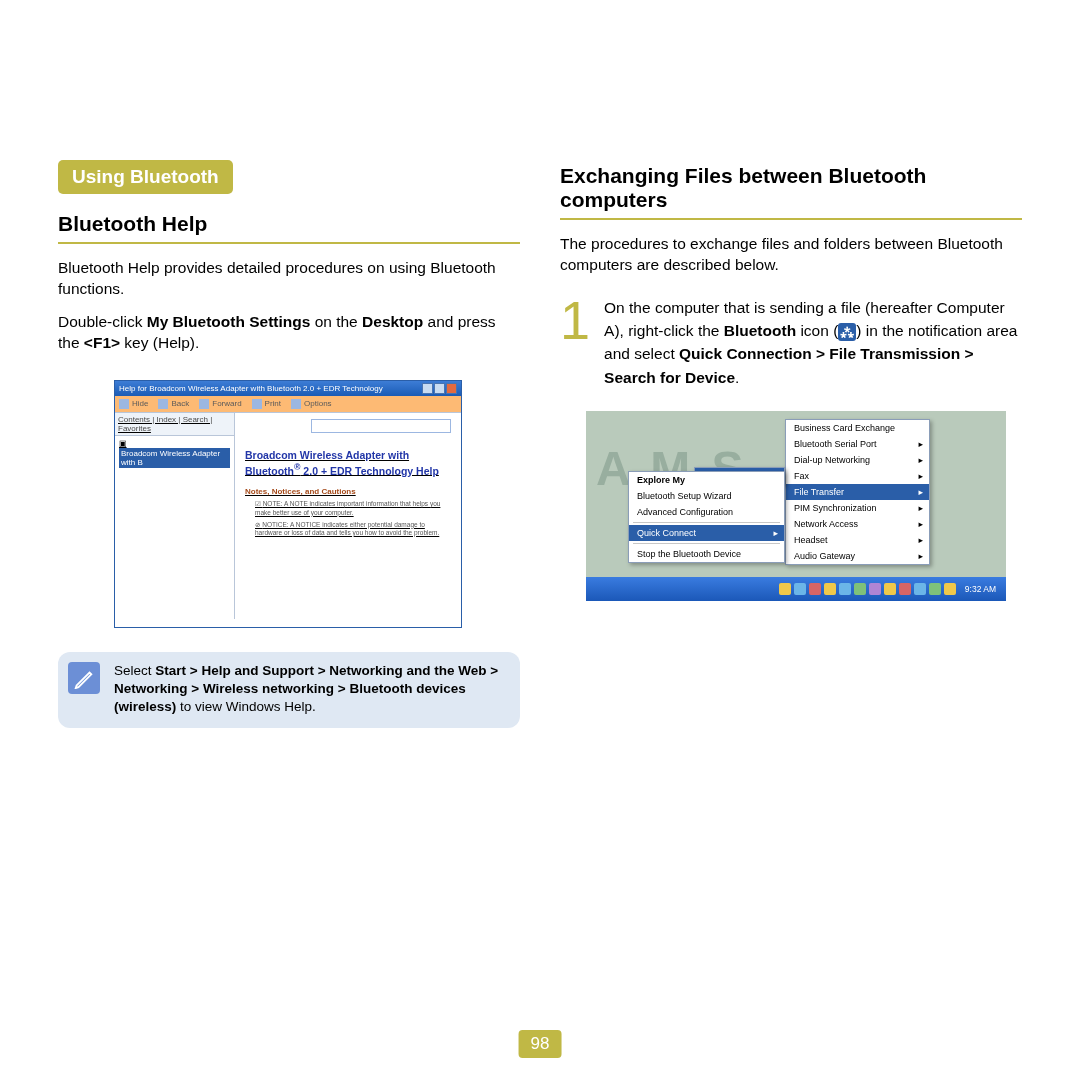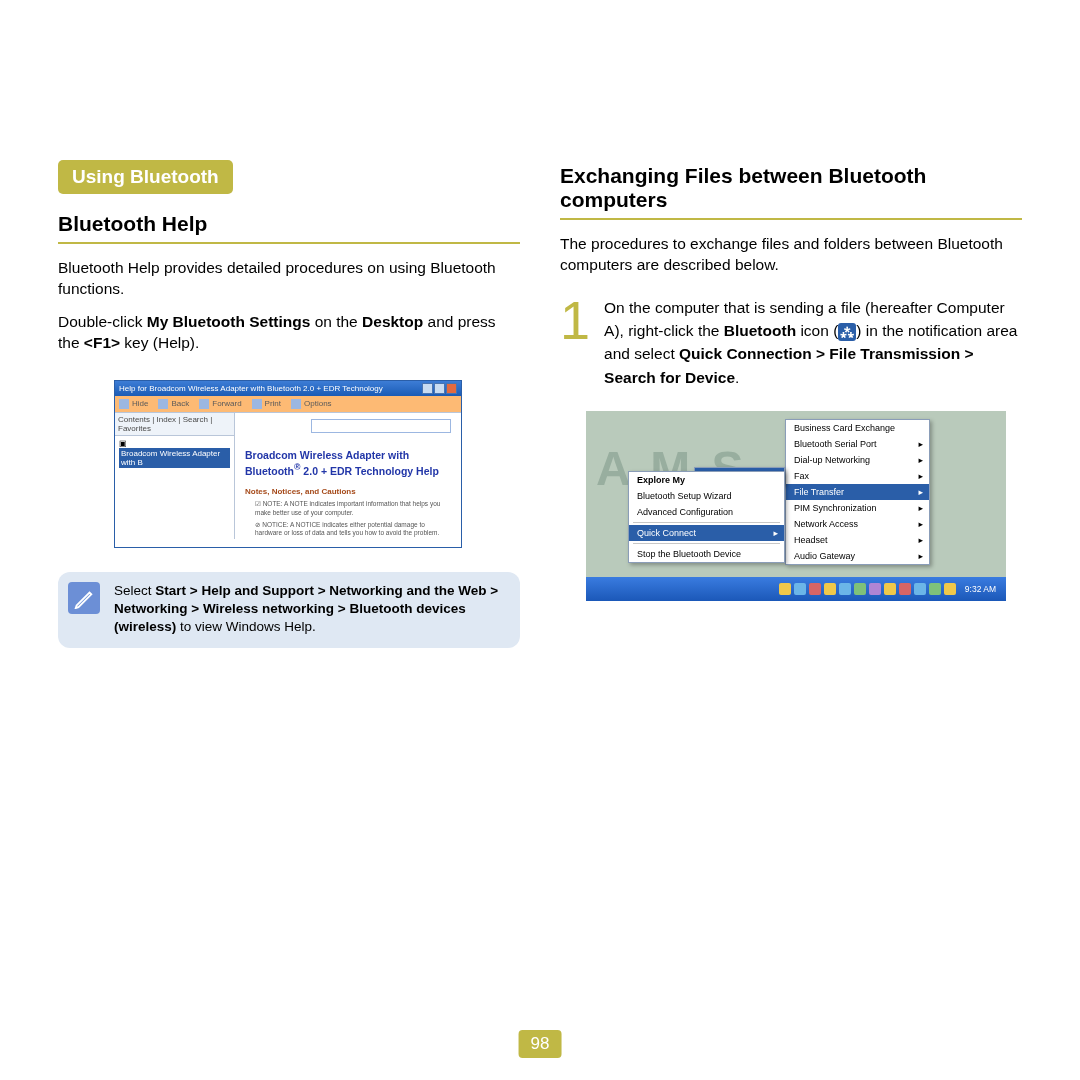--- a/index.html
+++ b/index.html
@@ -47,21 +47,21 @@
     font-size: 15.5px;
     line-height: 1.35;
   }
   .mt12 { margin-top: 12px; }
 
   
   .shot1 {
     margin-top: 26px;
     margin-left: 56px;
     width: 348px;
-    height: 168px;
+    height: 248px;
     border: 1px solid #2a5ea8;
     background: #fff;
     font-size: 8px;
   }
   .shot1 .titlebar {
     background: linear-gradient(#3d7dd6,#1a5bb5);
     color: #fff;
     padding: 2px 4px;
     display: flex;
     justify-content: space-between;
@@ -79,21 +79,21 @@
     color:#5a5a5a;
   }
   .shot1 .toolbar span::before {
     content:"";
     display:inline-block;
     width:10px; height:10px;
     background:#9cb7e1;
     margin-right:3px;
     vertical-align:middle;
   }
-  .shot1 .body { display:flex; height: calc(100% - 40px); }
+  .shot1 .body { display:flex; height: calc(100% - 40px); text-decoration: underline; }
   .shot1 .side {
     width: 120px;
     border-right:1px solid #b9c6d9;
     background:#fff;
   }
   .shot1 .tabs {
     background:#eef3f9;
     border-bottom:1px solid #b9c6d9;
     padding:2px 3px;
     color:#4a4a4a;

